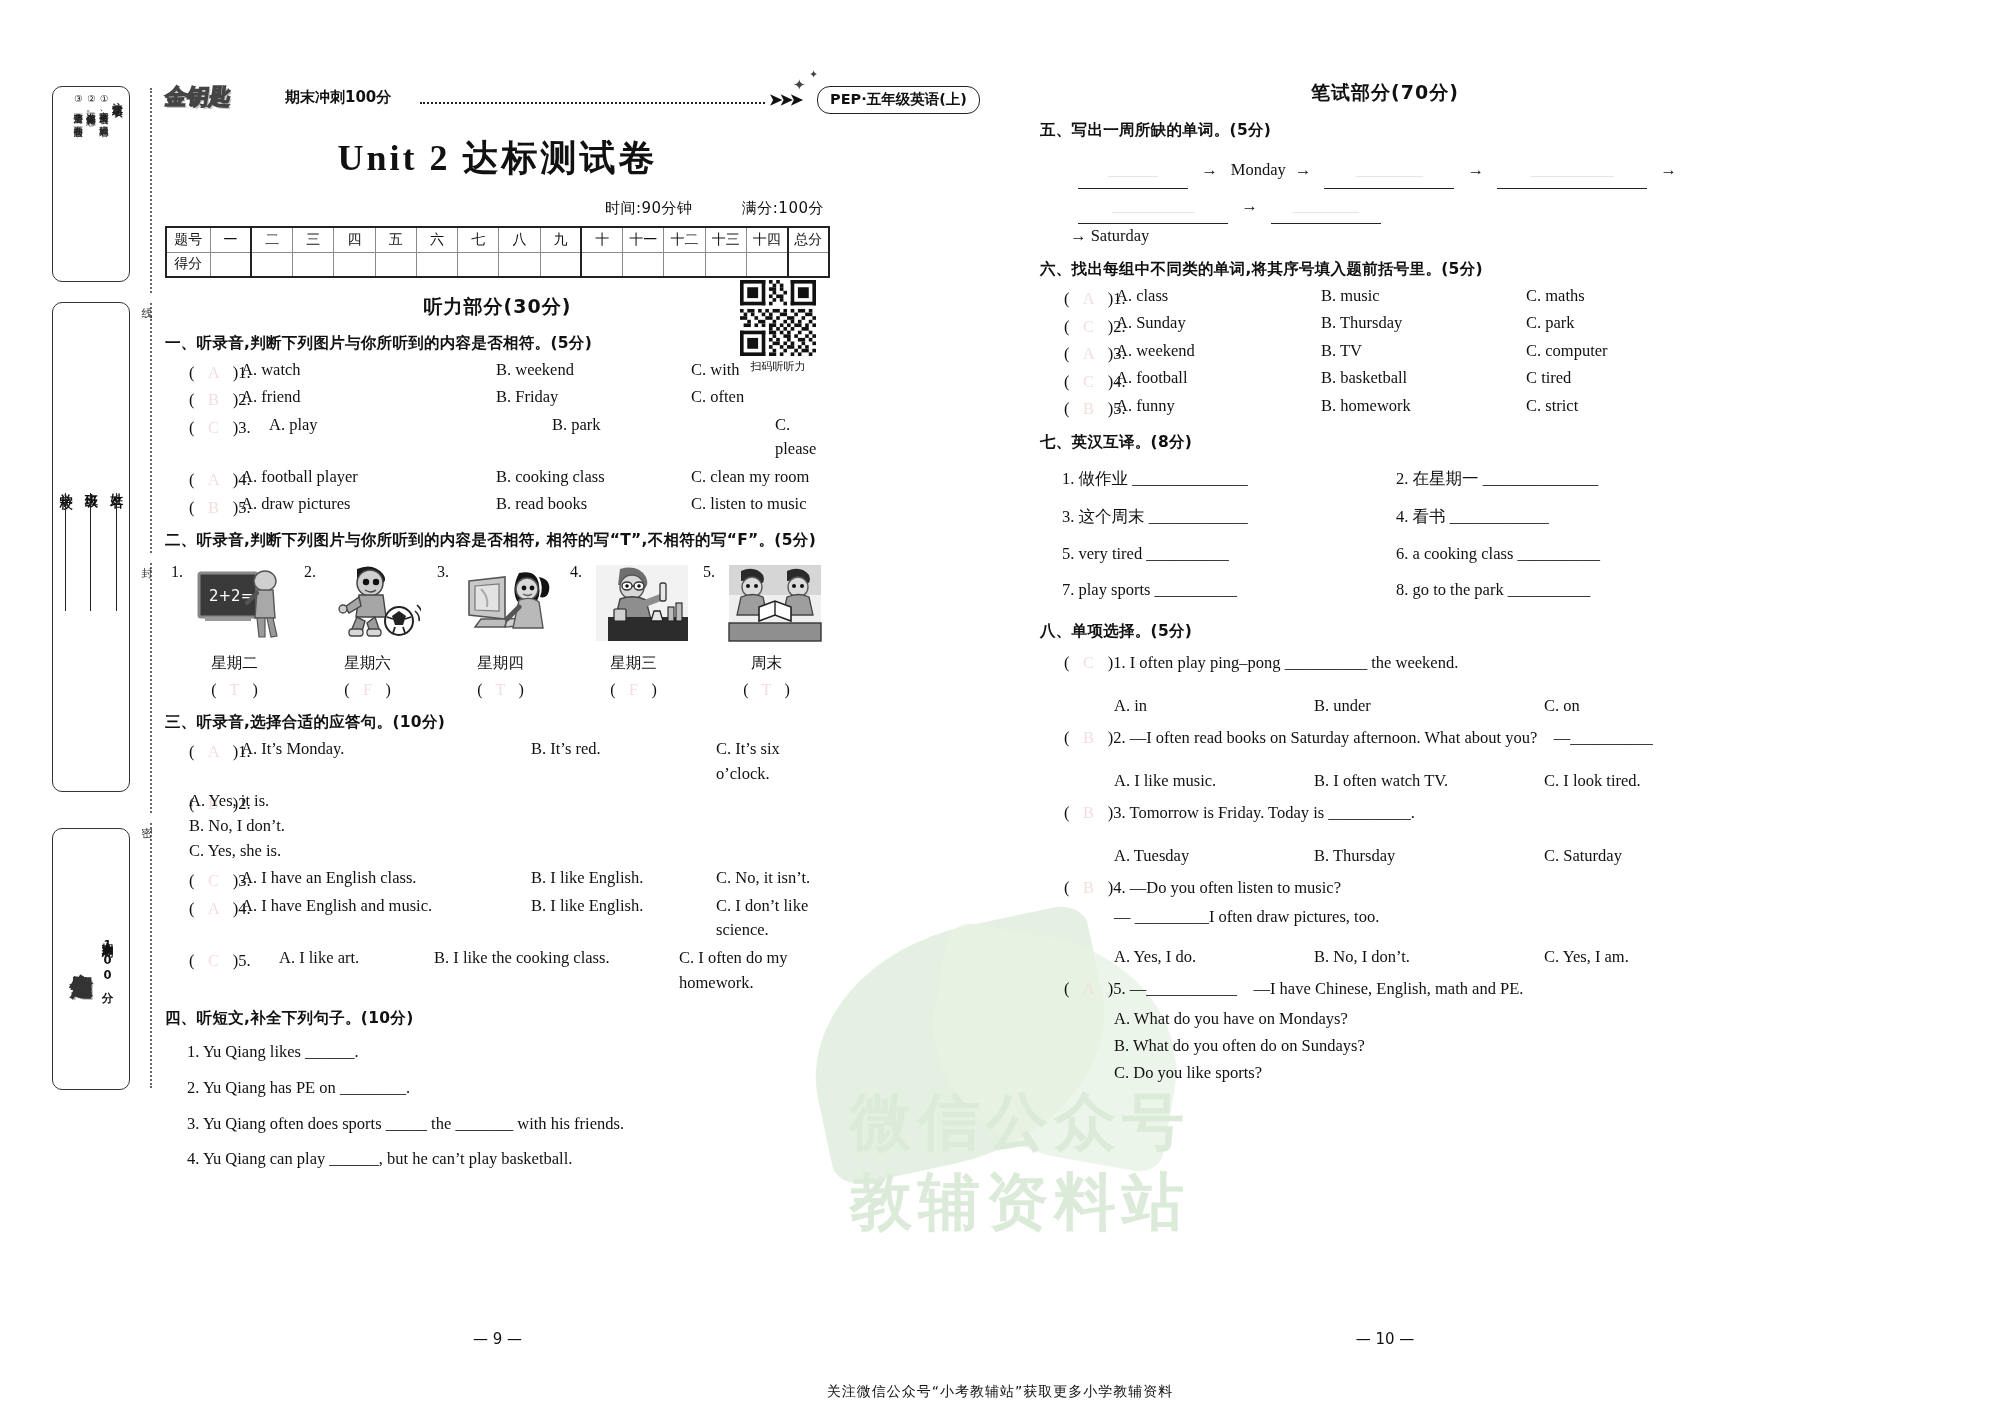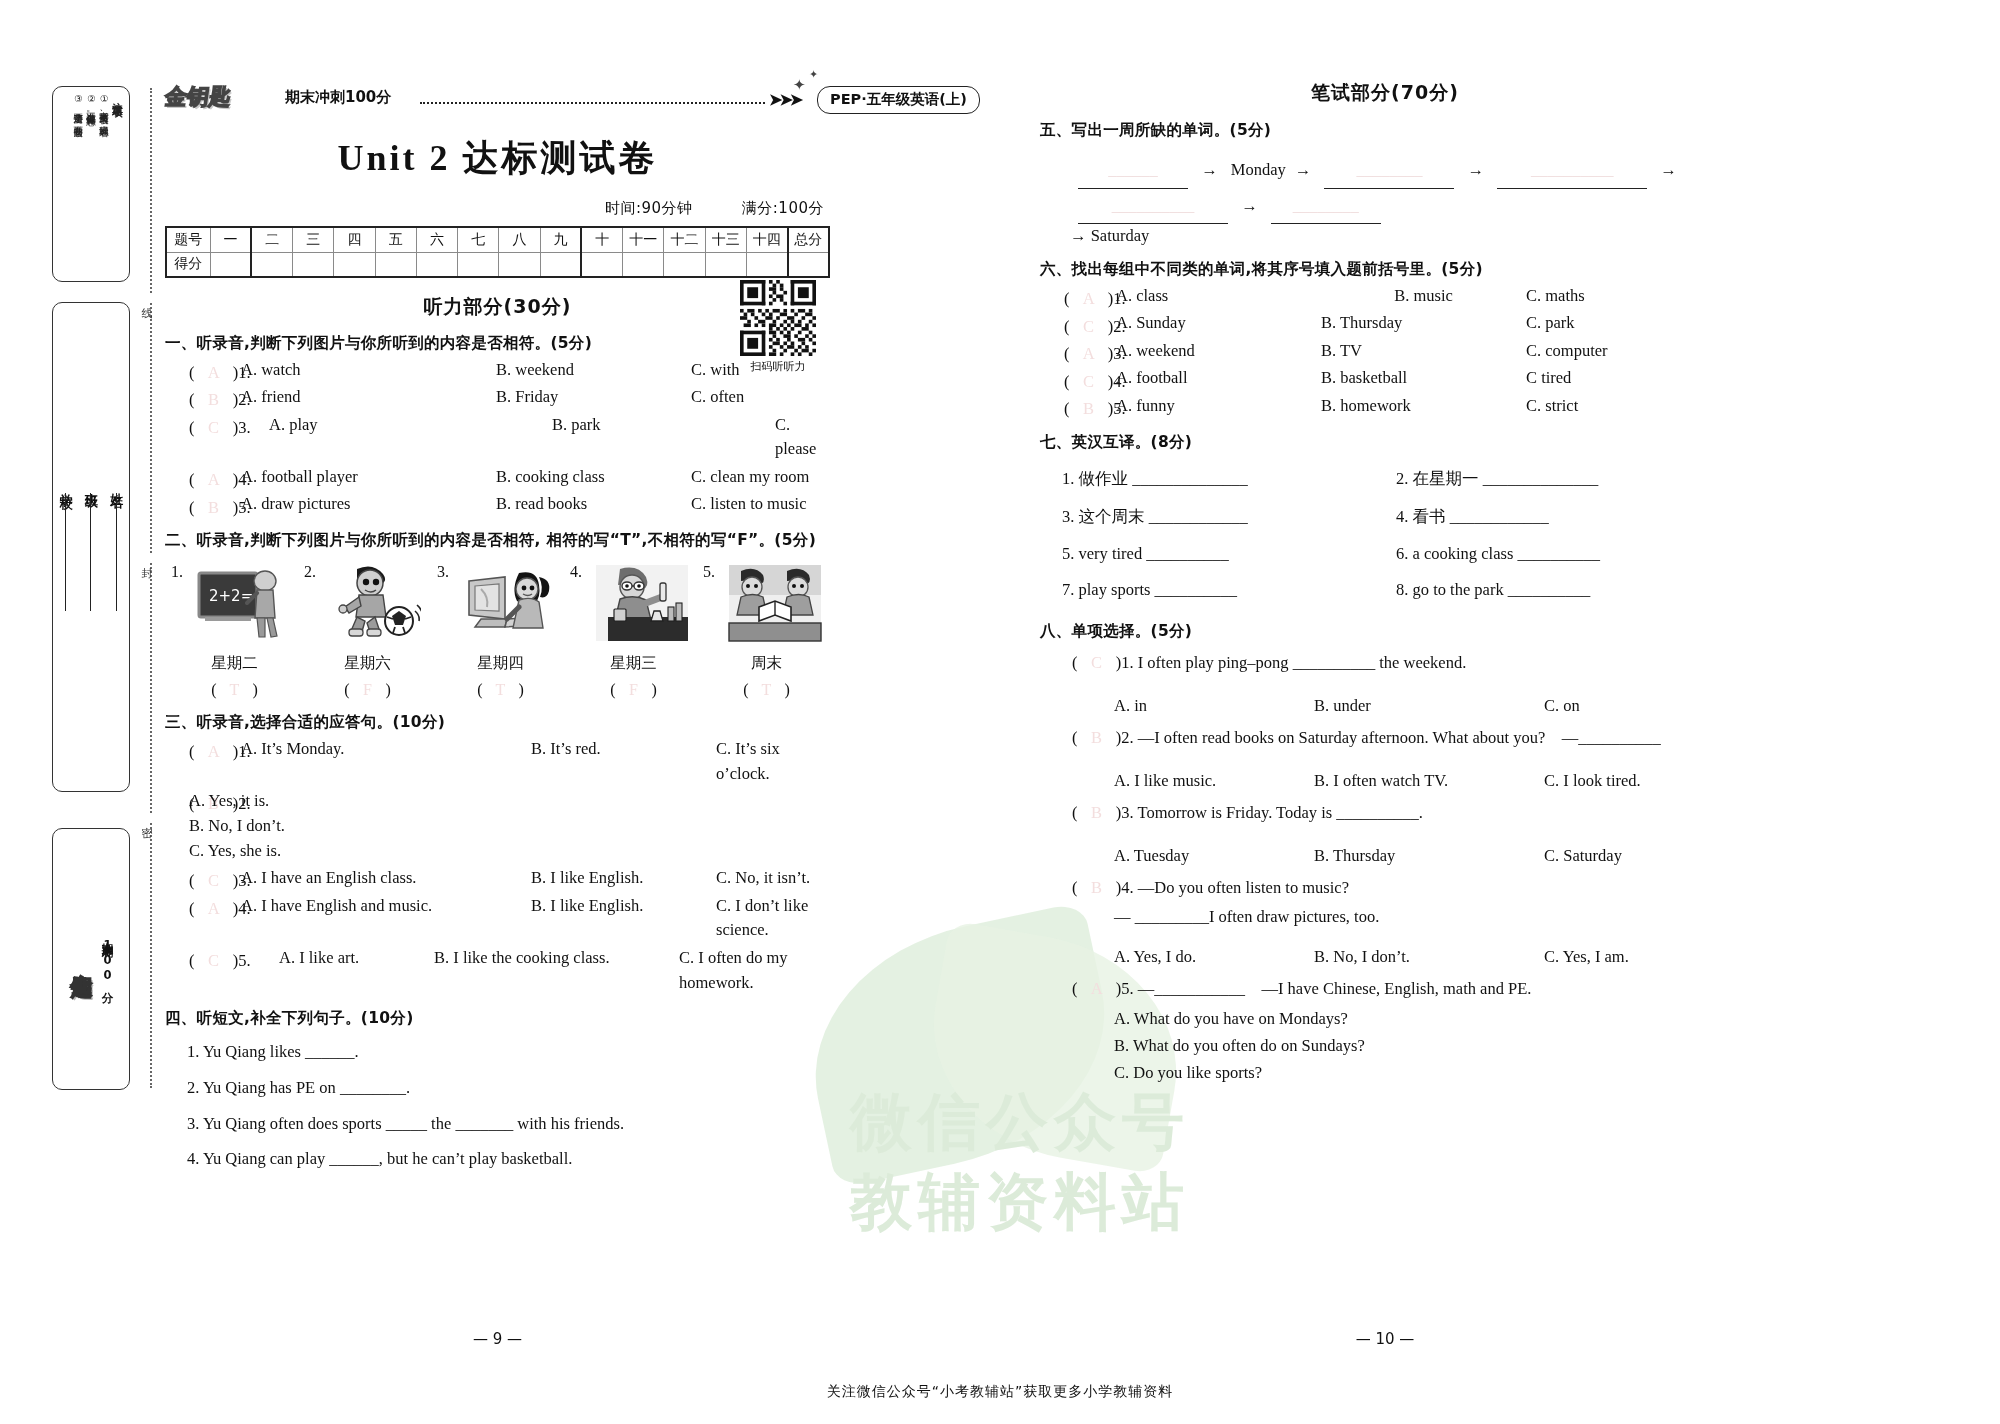--- a/index.html
+++ b/index.html
@@ -223,21 +223,21 @@
   .qr-cap { font-family: "DejaVu Sans", sans-serif; font-size: 11px; margin-top: 3px; }
 
   
   .week-row { font-size: 16.5px; margin: 12px 0 0 38px; line-height: 2.1; }
   .week-row .arr { margin: 0 9px; }
   .sub-row { font-size: 16.5px; margin: 2px 0 0 30px; }
 
   .tr-grid { display: flex; flex-wrap: wrap; margin-left: 22px; }
   .tr-item { width: 50%; font-size: 16.5px; margin: 8px 0; }
 
-  .mc-q { font-size: 16.5px; margin: 10px 0 4px 32px; line-height: 1.5; }
+  .mc-q { font-size: 16.5px; margin: 10px 0 4px 24px; line-height: 1.5; }
   .mc-opts { display: flex; font-size: 16.5px; margin: 20px 0 4px 74px; }
   .mc-opts .a { width: 200px; } .mc-opts .b { width: 230px; } .mc-opts .c { flex: 1; }
   .mc-line { font-size: 16.5px; margin: 7px 0 7px 74px; }
   .pg-l { position: absolute; left: 165px; top: 1330px; width: 665px; text-align:center;
           font-family:"DejaVu Sans",sans-serif; font-size:15px; z-index: 5;}
   .pg-r { position: absolute; left: 1040px; top: 1330px; width: 690px; text-align:center;
           font-family:"DejaVu Sans",sans-serif; font-size:15px; z-index: 5;}
   .footer {
     position: absolute; left: 0; top: 1383px; width: 2000px; text-align: center;
     font-family: "DejaVu Sans", sans-serif; font-size: 14px; letter-spacing: 1px; z-index: 5;
@@ -747,21 +747,21 @@
     <div class="sub-row">→ Saturday</div>
 
     <div class="q-head">六、找出每组中不同类的单词,将其序号填入题前括号里。(5分)</div>
     <div class="opt-row">
       <span class="paren">(&nbsp;<span class="blank-ans">A</span>&nbsp;)</span>
       <span style="width:205px;flex:none;">1.</span>
     </div>
     <div class="opt-row" style="margin-top:-34px;">
       <span style="width:52px;flex:none;"></span>
       <span style="width:205px;flex:none;">A. class</span>
-      <span style="width:205px;flex:none;text-align:center;">B. music</span>
+      <span style="width:205px;flex:none;">B. music</span>
       <span class="oC">C. maths</span>
     </div>
 
     <div class="opt-row">
       <span class="paren">(&nbsp;<span class="blank-ans">C</span>&nbsp;)</span>
       <span style="width:205px;flex:none;">2.</span>
     </div>
     <div class="opt-row" style="margin-top:-34px;">
       <span style="width:52px;flex:none;"></span>
       <span style="width:205px;flex:none;">A. Sunday</span>

